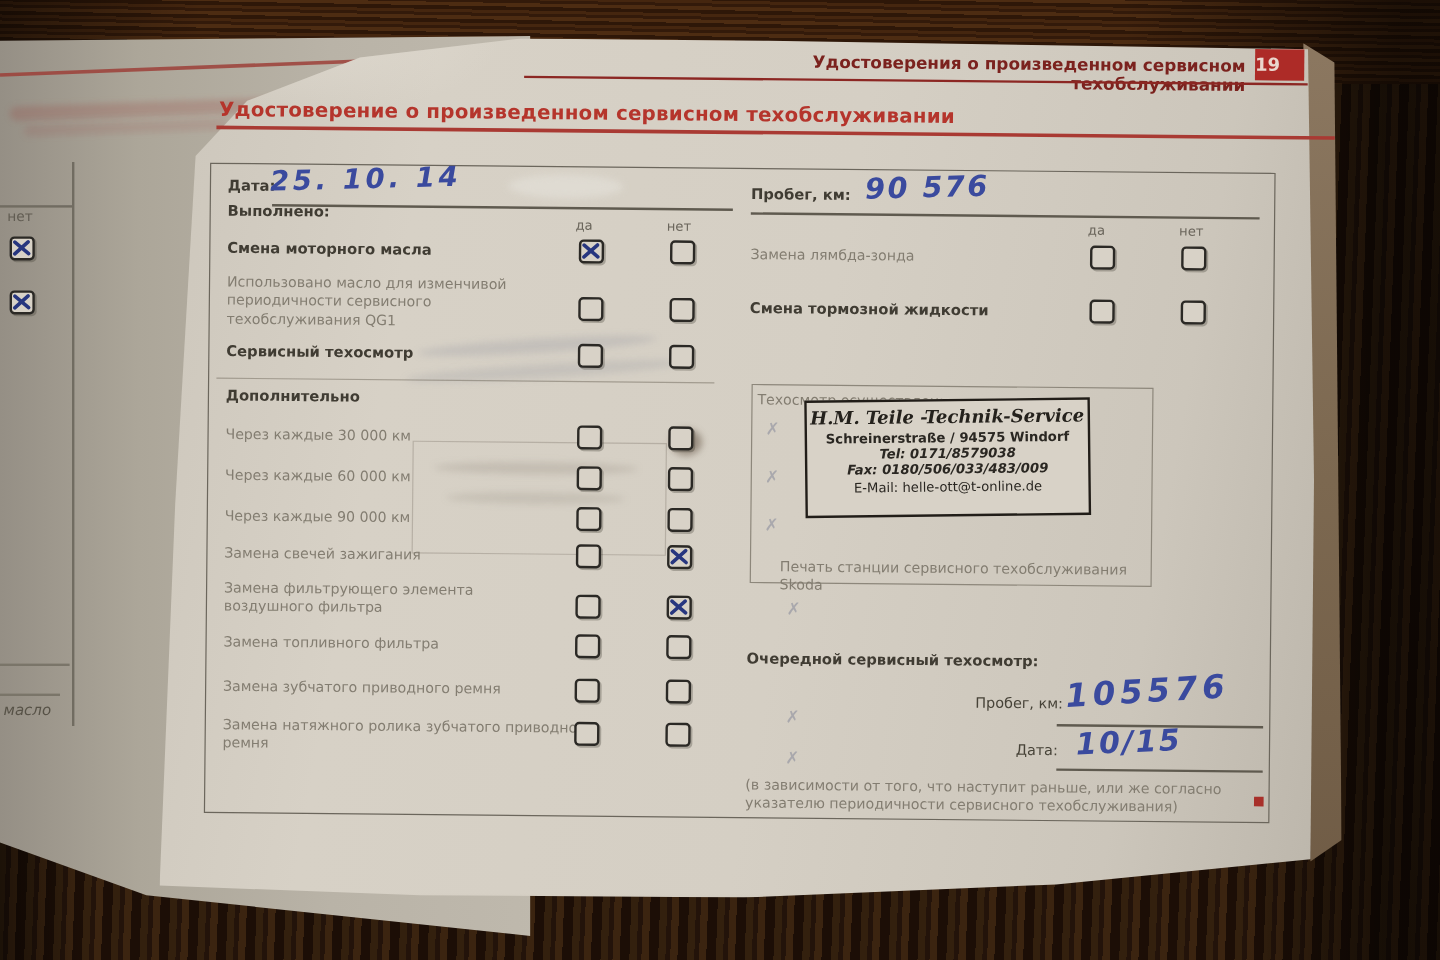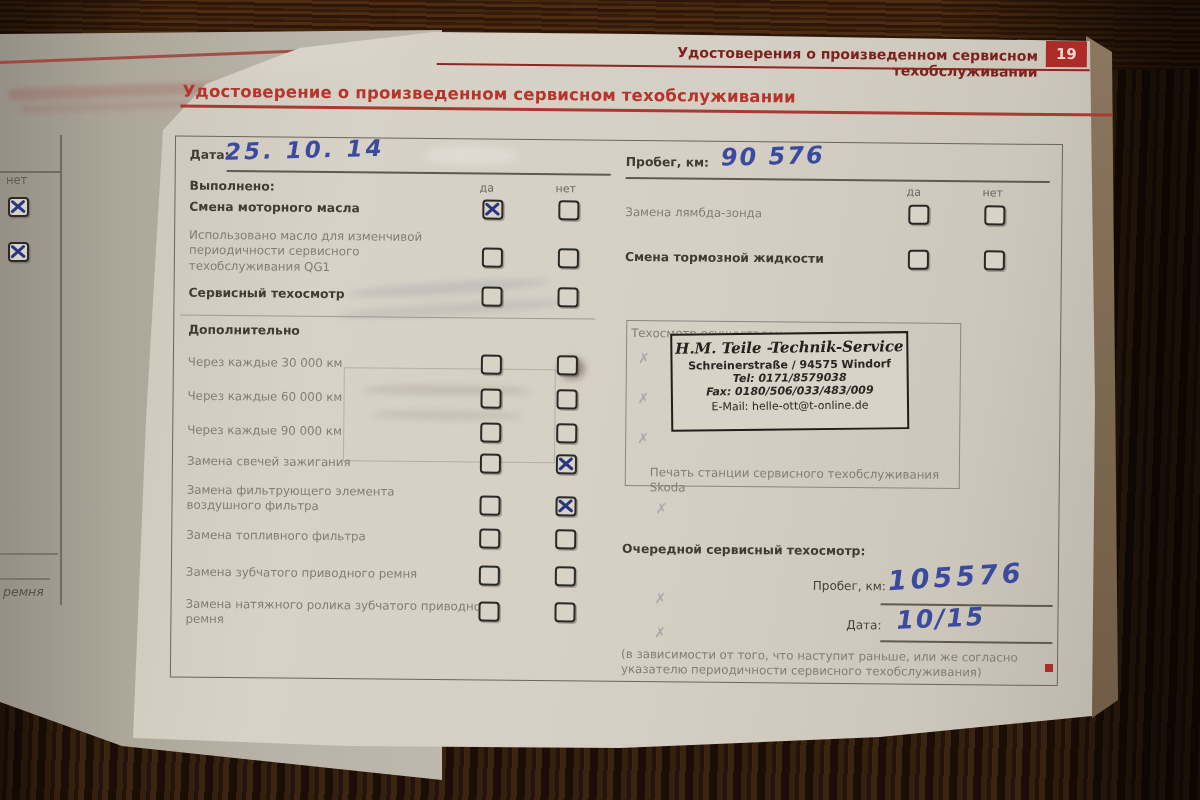--- a/index.html
+++ b/index.html
@@ -47,21 +47,21 @@
       linear-gradient(180deg, rgba(0,0,0,0) 93%, rgba(100,88,70,.32) 100%),
       linear-gradient(100deg, #b0aa9f 0%, #ccc6bb 10%, #d7d1c6 28%, #d5cfc4 55%, #ccc6bb 78%, #bcb6ab 92%, #a29884 100%); }
 
   .rp-content { position:absolute; left:0; top:0; width:1200px; height:800px; z-index:4;
     transform:rotate(0.55deg); transform-origin:430px 40px; }
   .rp-content > div, .rp-content > span { position:absolute; }
 
   
   .running-title { left:540px; top:42px; width:498px; text-align:right; font-size:14px; font-weight:bold; color:#7b221e; }
   .page-badge { left:1046px; top:35px; width:41px; height:26px; background:#ad2b27; color:#ead6cd;
-    font-size:15px; font-weight:bold; text-align:center; line-height:26px; }
+    font-size:15px; font-weight:bold; text-align:left; line-height:26px; }
   .header-line { left:437px; top:63px; width:653px; height:2px; background:#8c2723; }
 
   .page-title { left:183px; top:84px; font-size:16.5px; font-weight:bold; color:#b5352c; letter-spacing:.2px; }
   .title-line { left:181px; top:107px; width:932px; height:2.5px; background:#a93a33; }
 
   
   .form-box { left:176px; top:138px; width:886px; height:540px; border:1.5px solid #6b665c; }
   .lbl { font-size:12px; color:#474338; line-height:1.3; }
   .lbl.bold { font-weight:bold; color:#403c33; font-size:12.3px; }
   .lbl.muted { color:#837d71; font-size:11.8px; }
@@ -102,21 +102,21 @@
   <div class="lp lp-redline"></div>
   <div class="lp lp-ghost"></div>
   <div class="lp lp-ghost2"></div>
   <div class="lp lp-vline"></div>
   <div class="lp lp-hline1"></div>
   <div class="lp lp-no">нет</div>
   <div class="lp cb checked" style="left:8px; top:197px;"></div>
   <div class="lp cb checked" style="left:8px; top:242px;"></div>
   <div class="lp lp-hline2"></div>
   <div class="lp lp-hline3"></div>
-  <div class="lp lp-frag">ремня</div>
+  <div class="lp lp-frag">масло</div>
   <div class="lp lp-redsq"></div>
 
   <div class="page-edge"></div>
   <div class="right-page"></div>
 
   <div class="rp-content">
 
     <div class="running-title">Удостоверения о произведенном сервисном техобслуживании</div>
     <div class="page-badge">19</div>
     <div class="header-line"></div>
@@ -135,21 +135,21 @@
     <div class="uline" style="left:627px; top:175px; width:424px;"></div>
 
     <div class="smudge" style="left:425px; top:145px; width:95px; height:20px; background:rgba(228,224,216,.65);"></div>
     <div class="smudge" style="left:350px; top:282px; width:200px; height:12px; background:rgba(100,105,130,.16); transform:rotate(-4deg);"></div>
     <div class="smudge" style="left:340px; top:303px; width:230px; height:12px; background:rgba(100,105,130,.14); transform:rotate(-4deg);"></div>
     <div class="smudge" style="left:562px; top:356px; width:26px; height:22px; background:rgba(75,58,42,.45);"></div>
     <div style="left:347px; top:368px; width:210px; height:92px; border:1px solid rgba(110,100,88,.3);"></div>
     <div class="smudge" style="left:365px; top:385px; width:170px; height:10px; background:rgba(110,100,88,.18);"></div>
     <div class="smudge" style="left:375px; top:410px; width:150px; height:10px; background:rgba(110,100,88,.15);"></div>
 
-    <div class="lbl bold" style="left:191px; top:181px;text-align:right;">Выполнено:</div>
+    <div class="lbl bold" style="left:191px; top:171px;text-align:right;">Выполнено:</div>
     <div class="colh" style="left:481px; top:181px;">да</div>
     <div class="colh" style="left:557px; top:181px;">нет</div>
 
     <div class="lbl bold" style="left:191px; top:202px;">Смена моторного масла</div>
     <div class="cb checked" style="left:484px; top:199px;"></div>
     <div class="cb" style="left:560px; top:199px;"></div>
 
     <div class="lbl muted" style="left:191px; top:230px; width:280px;">Использовано масло для изменчивой периодичности сервисного техобслуживания QG1</div>
     <div class="cb" style="left:484px; top:247px;"></div>
     <div class="cb" style="left:560px; top:247px;"></div>

